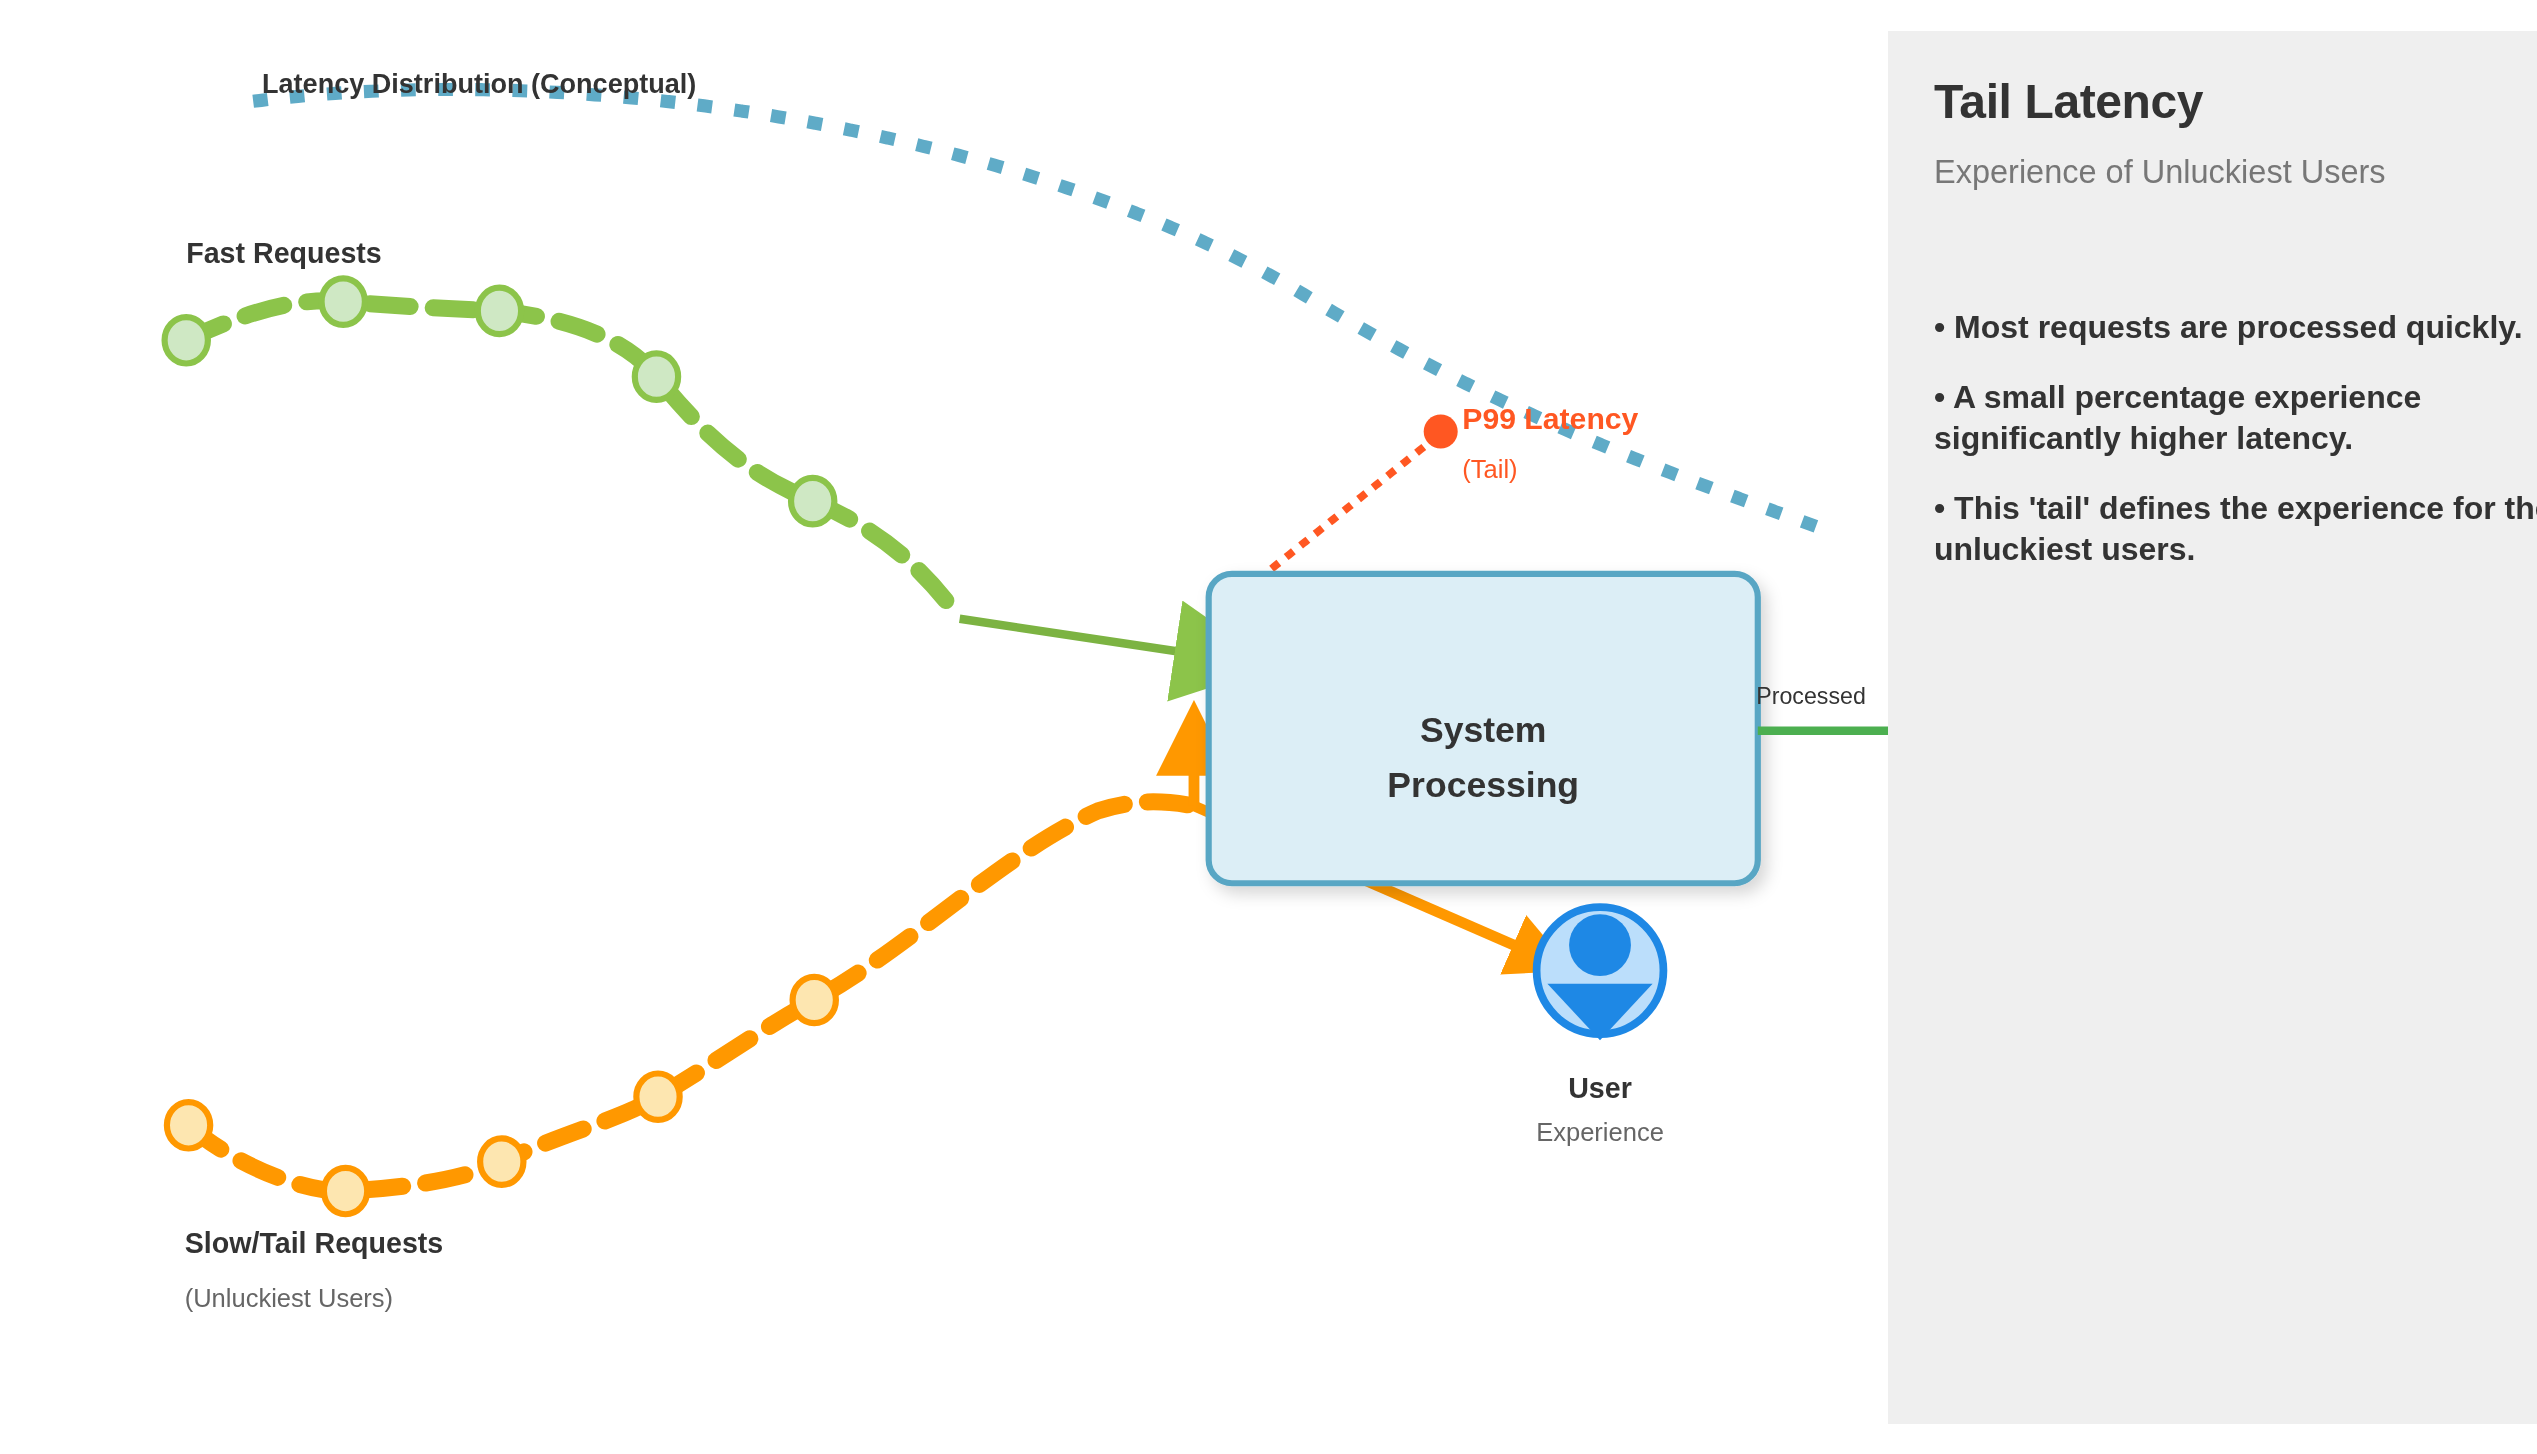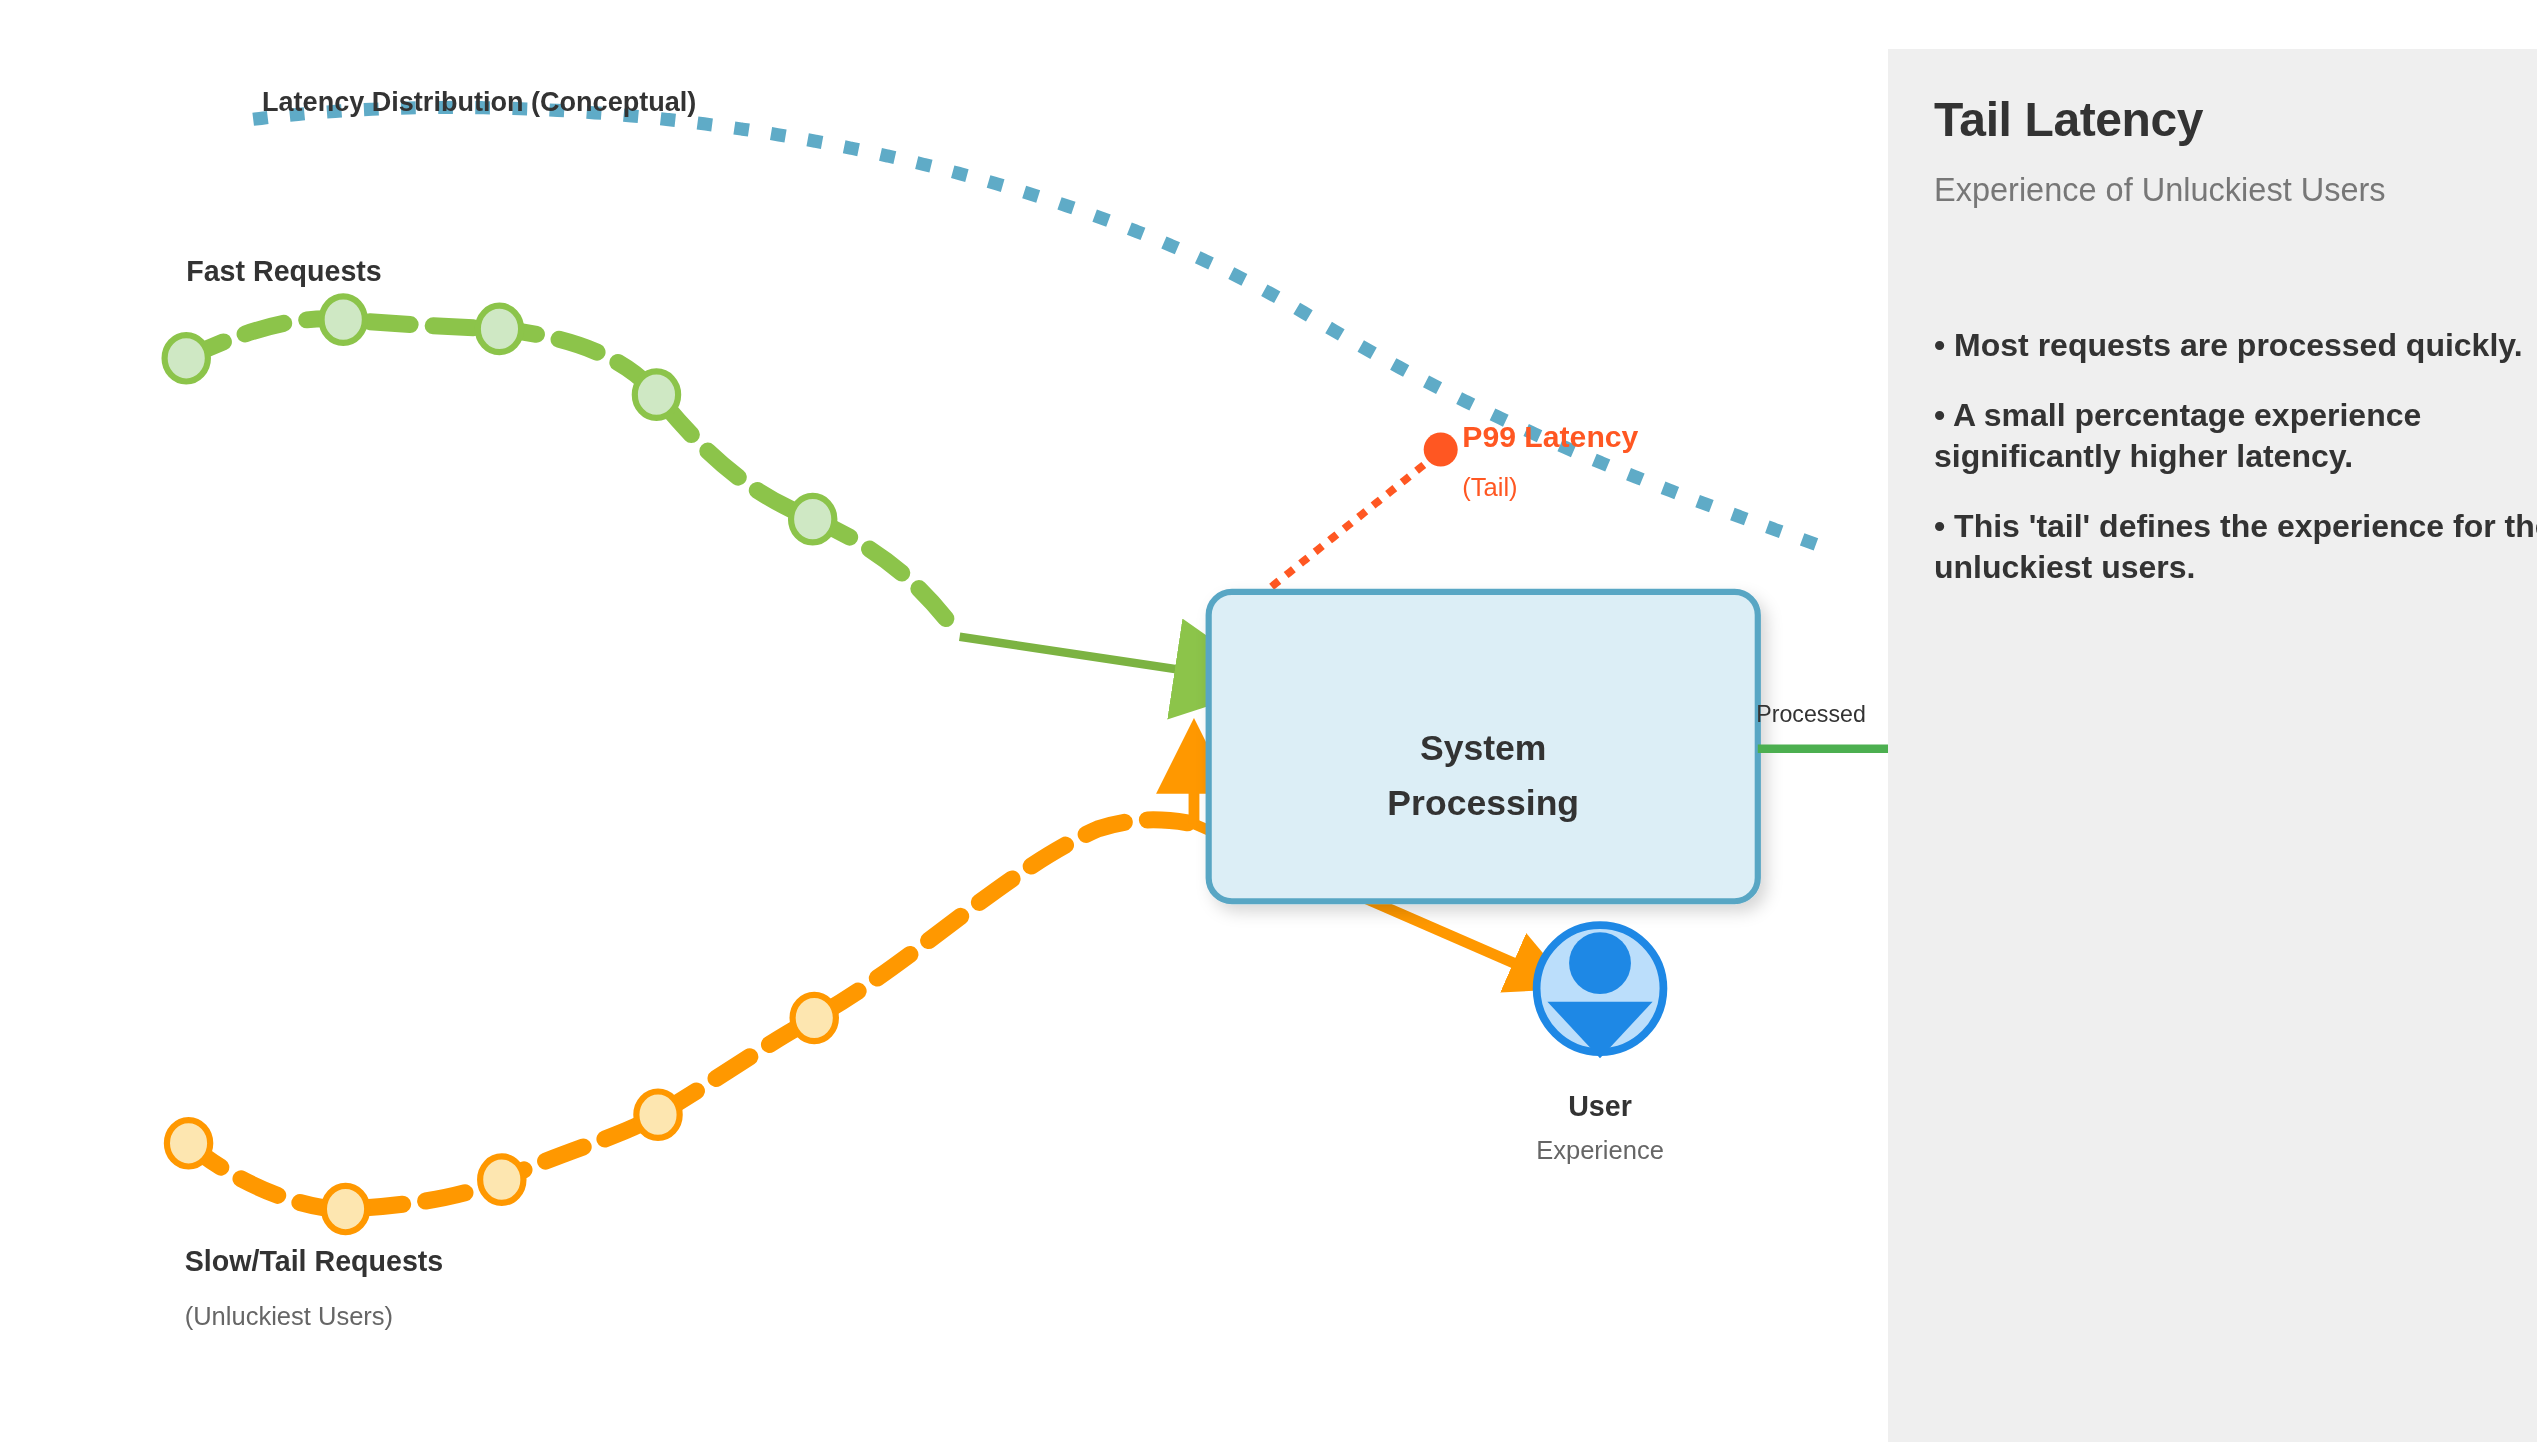--- a/index.html
+++ b/index.html
@@ -9,21 +9,21 @@
   }
   body {
     width: 2538px;
     height: 1454px;
     position: relative;
     overflow: hidden;
     font-family: "Liberation Sans", sans-serif;
   }
   #stage {
     position: absolute;
-    top: 18px; left: 0;
+    top: 0; left: 0;
     width: 2538px;
     height: 1276px;
   }
   .side-panel {
     position: absolute;
     left: 1888px;
     top: 31px;
     width: 696px;
     height: 1393px;
     background: #efefef;

